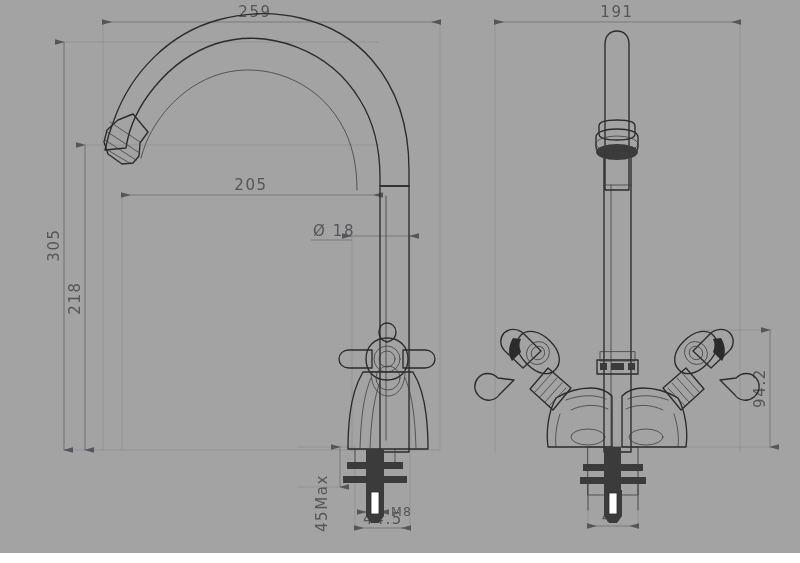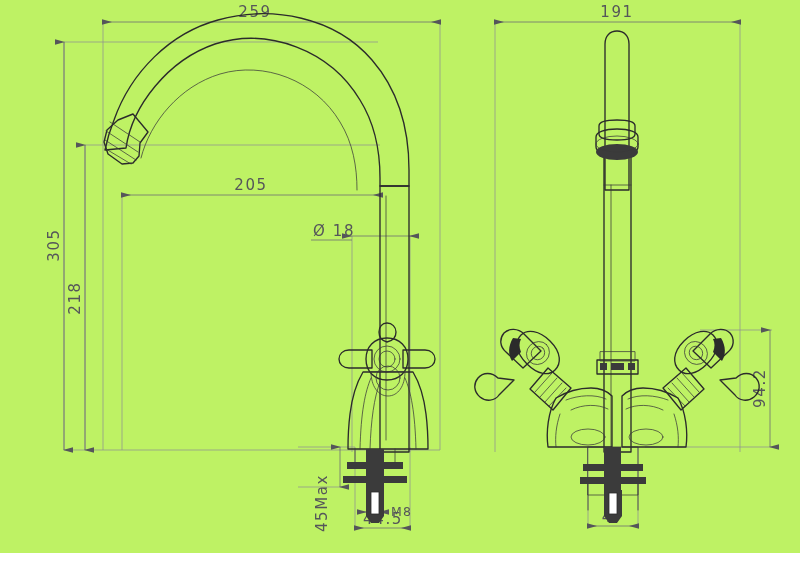--- a/index.html
+++ b/index.html
@@ -11,21 +11,21 @@
     width: 800px;
     height: 563px;
     font-family: "DejaVu Sans", sans-serif;
     color: #3a3a3a;
     overflow: hidden;
   }
   #drawing-root {
     position: relative;
     width: 800px;
     height: 553px;
-    background: #bef264;
+    background: #a3a3a3;
   }
   #tech-svg {
     position: absolute;
     left: 0;
     top: 0;
     width: 800px;
     height: 563px;
   }
   .dim-text {
     font-family: "DejaVu Sans", sans-serif;

